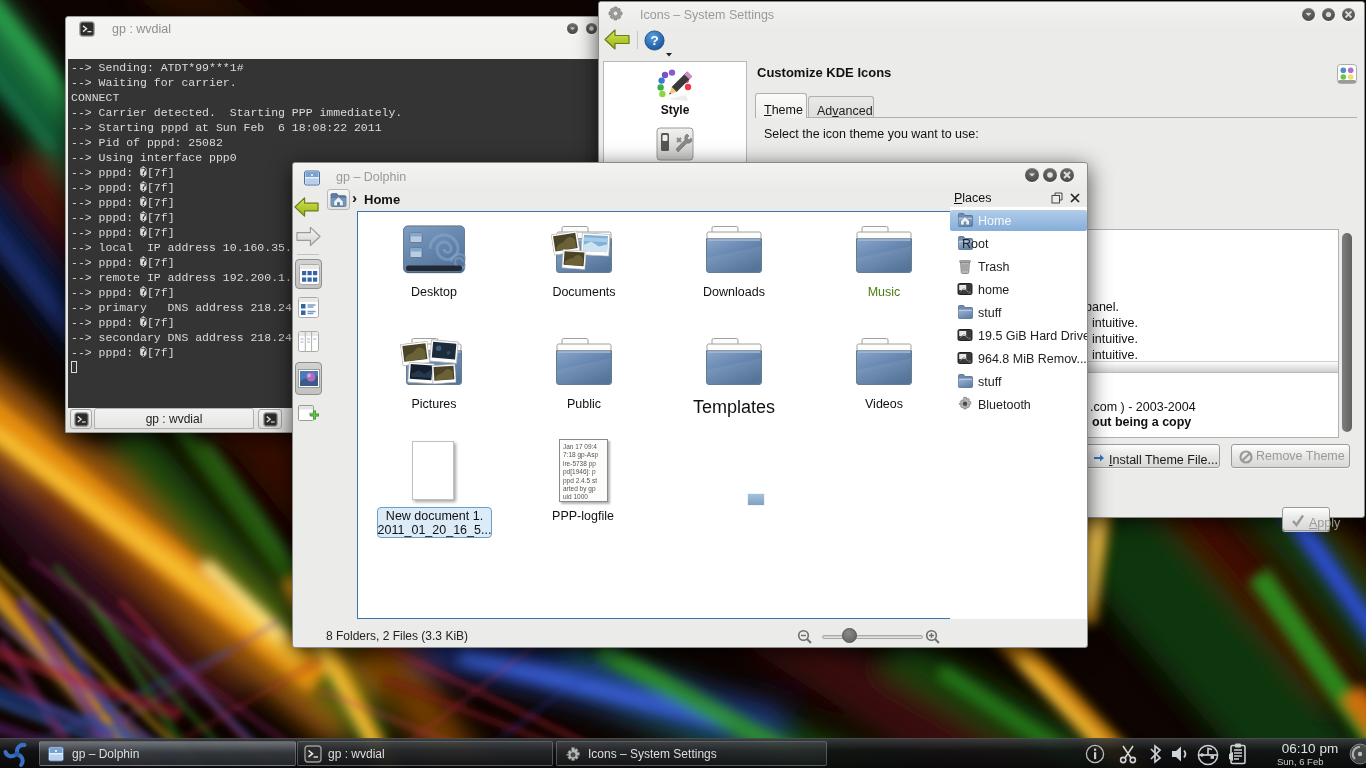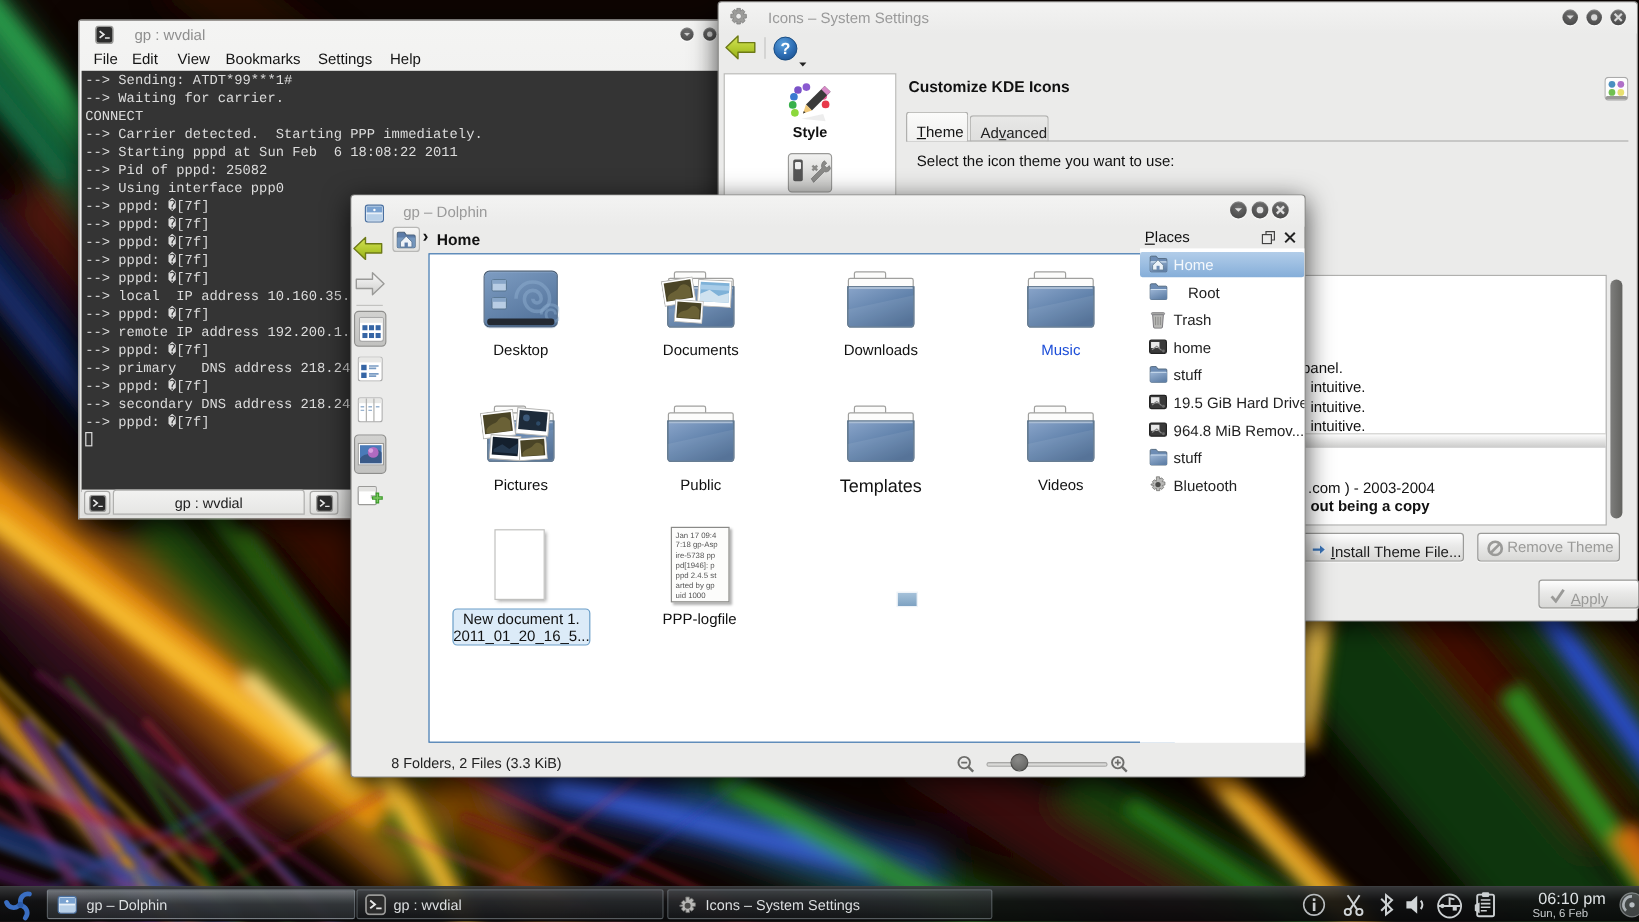--- a/index.html
+++ b/index.html
@@ -204,28 +204,20 @@
   <div class="wbtn" style="left:501px;top:6px;width:11px;height:11px;">
       <svg width="11" height="11">
         <path d="M3 4.5l2.5 2.5L8 4.5z" fill="#cfcfcf"></path>
       </svg>
     </div>
   <div class="wbtn" style="left:520px;top:6px;width:11px;height:11px;">
       <svg width="11" height="11">
         <circle cx="5.5" cy="5.5" r="2.2" fill="#cfcfcf"></circle>
       </svg>
     </div>
-  <div class="menu">
-    <span style="left:12px;">File</span>
-      <span style="left:44px;">Edit</span>
-      <span style="left:82px;">View</span>
-      <span style="left:122px;">Bookmarks</span>
-      <span style="left:199px;">Settings</span>
-      <span style="left:259px;">Help</span>
-  </div>
   <div id="tblack"><div class="txt">--&gt; Sending: ATDT*99***1#
 --&gt; Waiting for carrier.
 CONNECT
 --&gt; Carrier detected.  Starting PPP immediately.
 --&gt; Starting pppd at Sun Feb  6 18:08:22 2011
 --&gt; Pid of pppd: 25082
 --&gt; Using interface ppp0
 --&gt; pppd: �[7f]
 --&gt; pppd: �[7f]
 --&gt; pppd: �[7f]
@@ -386,21 +378,21 @@
       </svg>
     <span style="margin-left:24px;"><span style="text-decoration:underline;">I</span>nstall Theme File...</span>
   </div>
   <div class="btn dis" style="left:632px;top:442px;width:119px;height:24px;">
     <svg class="abs" style="left:7px;top:5px;" width="14" height="14">
         <circle cx="7" cy="7" r="5.5" fill="none" stroke="#9a9a98" stroke-width="2.2"></circle>
         <path d="M3.2 10.8L10.8 3.2" stroke="#9a9a98" stroke-width="2.2"></path>
       </svg>
     <span style="margin-left:24px;">Remove Theme</span>
   </div>
-  <div class="btn dis" style="left:683px;top:481px;width:84px;height:24px;text-decoration:underline;">
+  <div class="btn dis" style="left:683px;top:505px;width:48px;height:24px;text-decoration:underline;">
     <svg class="abs" style="left:8px;top:5px;" width="14" height="14">
         <path d="M2 8l3.5 4L12 2.5" fill="none" stroke="#9a9a98" stroke-width="2.4"></path>
       </svg>
     <span style="margin-left:26px;"><span style="text-decoration:underline;">A</span>pply</span>
   </div>
 </div>
 
 <div class="win" id="dolphin">
   <div class="abs" style="left:0;top:0;width:794px;height:26px;background:linear-gradient(#f3f3f2,#ebebea);border-radius:3px 3px 0 0;"></div>
 
@@ -528,21 +520,21 @@
         </svg>
     </div>
     <div class="abs" style="left:162px;top:73px;width:128px;text-align:center;font-size:12.5px;color:#111;">Documents</div>
     <div class="abs" style="left:312px;top:12px;width:128px;height:75px;"><svg width="64" height="50" style="margin-left:32px;">
           <use href="#fold"></use>
         </svg></div>
     <div class="abs" style="left:312px;top:73px;width:128px;text-align:center;font-size:12.5px;color:#111;">Downloads</div>
     <div class="abs" style="left:462px;top:12px;width:128px;height:75px;"><svg width="64" height="50" style="margin-left:32px;">
           <use href="#fold"></use>
         </svg></div>
-    <div class="abs" style="left:462px;top:73px;width:128px;text-align:center;font-size:12.5px;color:#1d4ed8;">Music</div>
+    <div class="abs" style="left:462px;top:73px;width:128px;text-align:center;font-size:12.5px;color:#4d7c0f;">Music</div>
 
     <div class="abs" style="left:12px;top:124px;width:128px;height:75px;">
       <svg width="64" height="50" style="margin-left:32px;">
           <use href="#fold"></use>
         </svg>
       <svg width="28" height="23" style="position:absolute;left:31px;top:6px;transform:rotate(-7deg);" viewBox="0 0 30 24">
           <use href="#photo1"></use>
         </svg>
       <svg width="28" height="23" style="position:absolute;left:60px;top:4px;transform:rotate(5deg);" viewBox="0 0 30 24">
           <rect x=".5" y=".5" width="29" height="23" fill="#fff" stroke="#b8b8b6"></rect>
@@ -560,21 +552,21 @@
         </svg>
     </div>
     <div class="abs" style="left:12px;top:185px;width:128px;text-align:center;font-size:12.5px;color:#111;">Pictures</div>
     <div class="abs" style="left:162px;top:124px;width:128px;height:75px;"><svg width="64" height="50" style="margin-left:32px;">
           <use href="#fold"></use>
         </svg></div>
     <div class="abs" style="left:162px;top:185px;width:128px;text-align:center;font-size:12.5px;color:#111;">Public</div>
     <div class="abs" style="left:312px;top:124px;width:128px;height:75px;"><svg width="64" height="50" style="margin-left:32px;">
           <use href="#fold"></use>
         </svg></div>
-    <div class="abs" style="left:312px;top:185px;width:128px;text-align:center;font-size:15px;color:#111;">Templates</div>
+    <div class="abs" style="left:312px;top:185px;width:128px;text-align:center;font-size:18px;color:#111;">Templates</div>
     <div class="abs" style="left:462px;top:124px;width:128px;height:75px;"><svg width="64" height="50" style="margin-left:32px;">
           <use href="#fold"></use>
         </svg></div>
     <div class="abs" style="left:462px;top:185px;width:128px;text-align:center;font-size:12.5px;color:#111;">Videos</div>
 
     <div class="abs" style="left:54px;top:229px;width:42px;height:59px;background:#fff;border:1px solid #c0c0be;box-shadow:2px 2px 3px rgba(0,0,0,.35);"></div>
     <div class="abs" style="left:19px;top:295px;width:115px;height:31px;background:#dcebf8;border:1px solid #6a9ec8;border-radius:4px;"></div>
     <div class="abs" style="left:19px;top:297px;width:115px;text-align:center;font-size:12.5px;color:#111;">New document 1.<br>2011_01_20_16_5...</div>
     <div class="abs" style="left:201px;top:227px;width:49px;height:63px;background:#fcfcfb;border:1px solid #8a8a88;box-shadow:2px 2px 2px rgba(0,0,0,.3);overflow:hidden;font-size:6.5px;line-height:8.4px;color:#555;padding:3px 0 0 3px;">Jan 17 09:4<br>7:18 gp-Asp<br>ire-5738 pp<br>pd[1946]: p<br>ppd 2.4.5 st<br>arted by gp<br>uid 1000</div>
     <div class="abs" style="left:161px;top:297px;width:128px;text-align:center;font-size:12.5px;color:#111;">PPP-logfile</div>
@@ -608,21 +600,21 @@
     <div class="abs" style="left:0;top:3px;width:137px;height:21px;background:linear-gradient(#b2cde9,#85aed9);border-radius:2px;"></div>
     <svg class="abs" style="left:7px;top:5px;" width="16" height="16" viewBox="0 0 16 16">
         <use href="#foldsm"></use>
         <path d="M8 4.5L12.5 9v4H3.5V9z" fill="#ecf2f8" stroke="#5d7a90" stroke-width=".7"></path>
         <rect x="6.8" y="9.5" width="2.5" height="3.5" fill="#6d8cb4"></rect>
       </svg>
     <div class="abs" style="left:28px;top:7px;font-size:12.5px;color:#f4f8fc;">Home</div>
     <svg class="abs" style="left:7px;top:28px;" width="16" height="16">
         <use href="#foldsm"></use>
       </svg>
-    <div class="abs" style="left:40px;top:30px;font-size:12.5px;color:#222;">Root</div>
+    <div class="abs" style="left:12px;top:30px;font-size:12.5px;color:#222;">Root</div>
     <svg class="abs" style="left:8px;top:51px;" width="14" height="16" viewBox="0 0 14 16">
         <path d="M2.5 4h9l-.8 10.5q-.1 1-1.1 1H4.4q-1 0-1.1-1z" fill="#b8b8b6" stroke="#77757a" stroke-width=".8"></path>
         <rect x="1.5" y="2.5" width="11" height="1.8" rx=".9" fill="#a8a8a6" stroke="#77757a" stroke-width=".6"></rect>
         <path d="M5 6v7M7 6v7M9 6v7" stroke="#8a8a88" stroke-width=".8"></path>
       </svg>
     <div class="abs" style="left:28px;top:53px;font-size:12.5px;color:#222;">Trash</div>
     <svg class="abs" style="left:7px;top:74px;" width="16" height="16">
         <rect x="1" y="2.5" width="14" height="11" rx="1.5" fill="#3a3a3a" stroke="#222"></rect>
         <rect x="2.2" y="4" width="7" height="5" fill="#e8e8e8"></rect>
         <path d="M3 10.5l4-3 4 3.5" stroke="#888" stroke-width="1" fill="none"></path>

